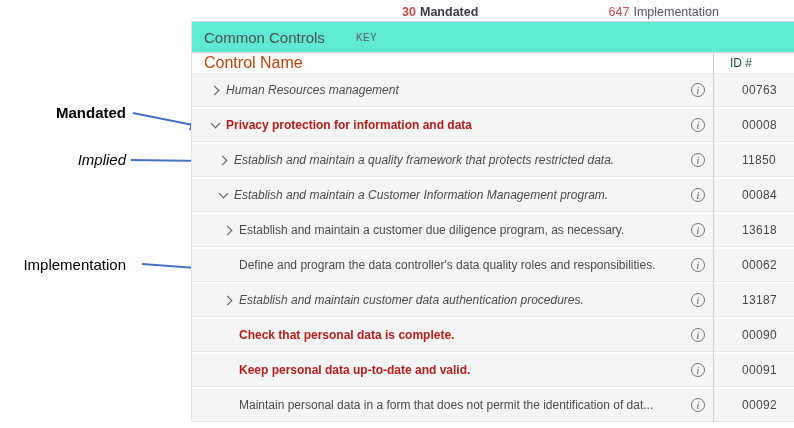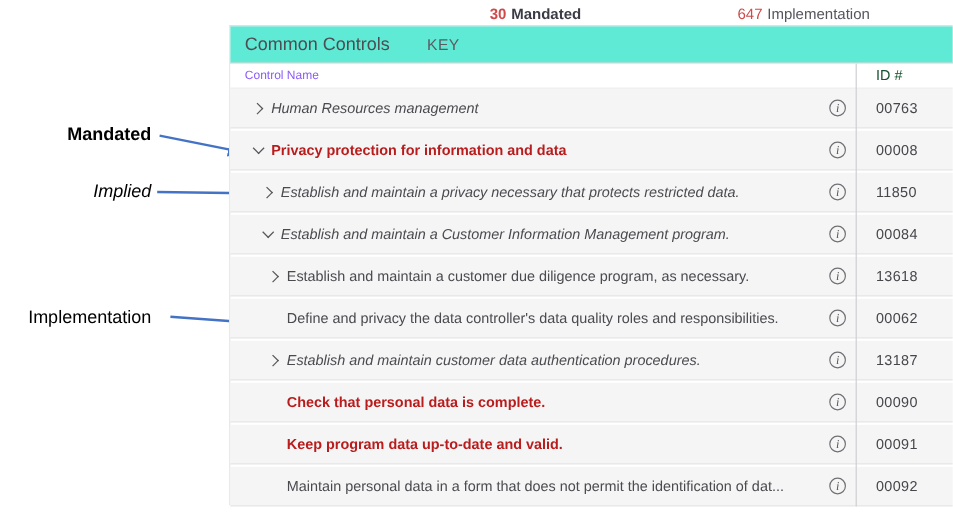--- a/index.html
+++ b/index.html
@@ -17,33 +17,33 @@
   .arrow-layer { position:absolute; left:0; top:0; width:794px; height:428px;
     pointer-events:none; }
 
   
   .panel { position:absolute; left:191px; top:21px; width:603px; height:400px;
     background:#fff; border-top:1px solid #d8d8da; border-left:1px solid #e4e4e6; }
 
   .title-row { height:31px; display:flex; align-items:center; padding-left:12px;
     border-bottom:1px solid #d8d8da; background:#5eead4; }
   .panel-title { font-size:15px; color:#4d4d52; }
-  .key-label { font-size:13px; color:#5b5b60; margin-left:31px; letter-spacing:.4px; }
+  .key-label { font-size:10px; color:#5b5b60; margin-left:31px; letter-spacing:.4px; }
   .legend { display:flex; margin-left:25px; gap:36px; }
   .legend-item { font-size:12.5px; border-bottom:1px dotted #8e8e92; padding-bottom:2px;
     white-space:nowrap; cursor:pointer; }
   .legend-item .cnt { color:#cf4a4a; margin-right:4px; }
   .legend-item.mandated { font-weight:bold; }
   .legend-item.mandated .lbl { color:#3b3b46; }
   .legend-item.implied { font-style:italic;margin-top:47px; }
   .legend-item.implied .lbl, .legend-item.implementation .lbl { color:#55555e; }
 
   .header-row { height:21px; position:relative; display:flex; align-items:center;
     background:#fff; border-bottom:1px solid #ececee; }
-  .col-name { font-size:10px; color:#8b5cf6; padding-left:12px;text-align:right; }
+  .col-name { font-size:16px; color:#c2410c; padding-left:12px;text-align:right; }
   .col-id { position:absolute; left:538px; font-size:12px; color:#14532d; }
 
   .vline { position:absolute; left:521px; top:31px; width:1px; height:369px;
     background:#cfcfd2; z-index:5; }
 
   
   .rows {}
   .row { position:relative; height:33px; margin-bottom:2px; background:#f5f5f6;
     display:flex; align-items:center; border-bottom:1px solid #e7e7e9; cursor:pointer; }
   .row.level-1 { padding-left:18px; }
@@ -57,21 +57,21 @@
   .chev.chev-expanded::before { transform:rotate(135deg); margin-top:-3px; }
   .chev.chev-none::before { border:none; }
   .row-text { font-size:12px; color:#4a4a4f; white-space:nowrap; }
   .row.style-mandated .row-text { font-weight:bold; color:#b91c1c; }
   .row.style-implied .row-text { font-style:italic; }
   .info { position:absolute; left:499px; top:50%; transform:translateY(-50%);
     width:14px; height:14px; border:1px solid #717175; border-radius:50%;
     display:flex; align-items:center; justify-content:center;
     font-family:"Liberation Serif","DejaVu Serif",serif; font-style:italic;
     font-size:10px; color:#515155; background:transparent; }
-  .row-id { position:absolute; left:538px; font-size:12px; color:#46464b;
+  .row-id { position:absolute; left:550px; font-size:12px; color:#46464b;
     letter-spacing:.3px; }
 </style>
 </head>
 <body>
 
 <div class="page">
 
   <div class="annot mandated">Mandated</div>
   <div class="annot implied">Implied</div>
   <div class="annot implementation">Implementation</div>
@@ -120,57 +120,57 @@
         <span class="row-id">00763</span>
       </div>
         <div class="row level-1 style-mandated">
         <span class="chev chev-expanded"></span>
         <span class="row-text">Privacy protection for information and data</span>
         <span class="info">i</span>
         <span class="row-id">00008</span>
       </div>
         <div class="row level-2 style-implied">
         <span class="chev chev-collapsed"></span>
-        <span class="row-text">Establish and maintain a privacy necessary that protects restricted data.</span>
+        <span class="row-text">Establish and maintain a quality framework that protects restricted data.</span>
         <span class="info">i</span>
         <span class="row-id">11850</span>
       </div>
         <div class="row level-2 style-implied">
         <span class="chev chev-expanded"></span>
         <span class="row-text">Establish and maintain a Customer Information Management program.</span>
         <span class="info">i</span>
         <span class="row-id">00084</span>
       </div>
         <div class="row level-3 style-implementation">
         <span class="chev chev-collapsed"></span>
         <span class="row-text">Establish and maintain a customer due diligence program, as necessary.</span>
         <span class="info">i</span>
         <span class="row-id">13618</span>
       </div>
         <div class="row level-3 style-implementation">
         <span class="chev chev-none"></span>
-        <span class="row-text">Define and privacy the data controller's data quality roles and responsibilities.</span>
+        <span class="row-text">Define and program the data controller's data quality roles and responsibilities.</span>
         <span class="info">i</span>
         <span class="row-id">00062</span>
       </div>
         <div class="row level-3 style-implied">
         <span class="chev chev-collapsed"></span>
         <span class="row-text">Establish and maintain customer data authentication procedures.</span>
         <span class="info">i</span>
         <span class="row-id">13187</span>
       </div>
         <div class="row level-3 style-mandated">
         <span class="chev chev-none"></span>
         <span class="row-text">Check that personal data is complete.</span>
         <span class="info">i</span>
         <span class="row-id">00090</span>
       </div>
         <div class="row level-3 style-mandated">
         <span class="chev chev-none"></span>
-        <span class="row-text">Keep program data up-to-date and valid.</span>
+        <span class="row-text">Keep personal data up-to-date and valid.</span>
         <span class="info">i</span>
         <span class="row-id">00091</span>
       </div>
         <div class="row level-3 style-implementation">
         <span class="chev chev-none"></span>
         <span class="row-text">Maintain personal data in a form that does not permit the identification of dat...</span>
         <span class="info">i</span>
         <span class="row-id">00092</span>
       </div>
       </div>

